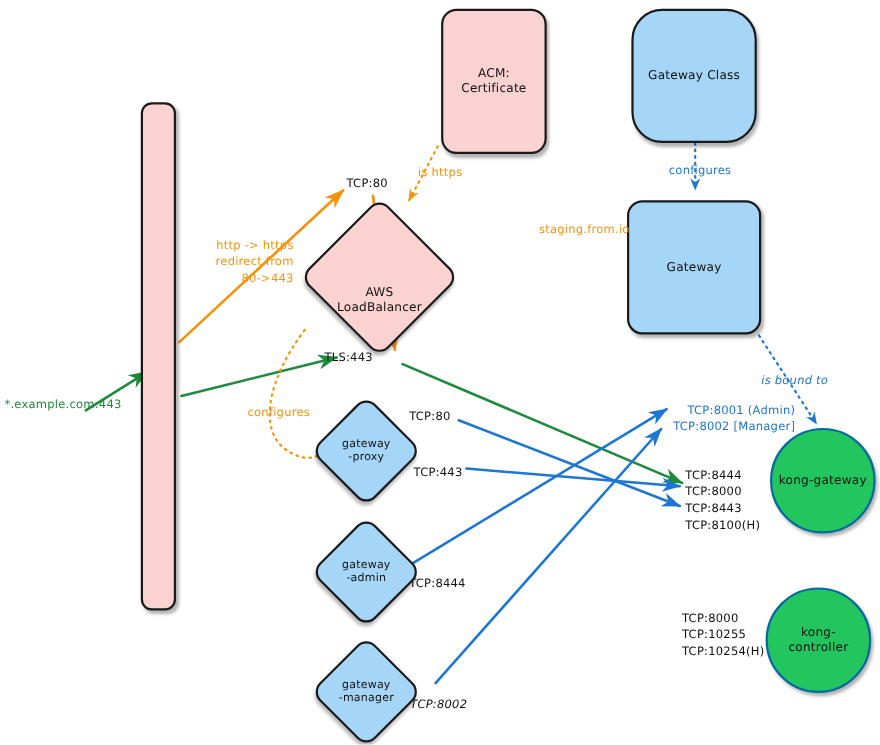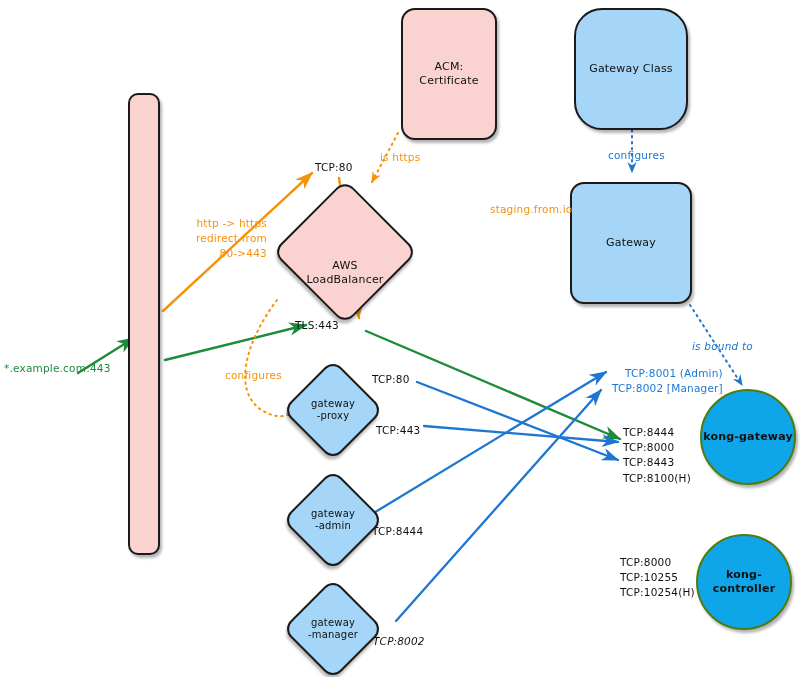--- a/index.html
+++ b/index.html
@@ -44,25 +44,24 @@
   }
   .bar {
     border: 2px solid #1a1a1a;
     border-radius: 10px;
     box-shadow: 2px 3px 3px rgba(0,0,0,0.30);
   }
   .fill-pink { background: #fad3d1; }
   .fill-blue { background: #a5d5f7; }
 
   .circle {
-    border: 2px solid #4d7c0f;
+    border: 2px solid #0369a1;
     border-radius: 50%;
     box-shadow: 2px 3px 3px rgba(0,0,0,0.30);
-    background: #0ea5e9;
-    font-weight: bold;
+    background: #22c55e;
   }
 
   
   .diamond { background: transparent; box-shadow: none; border: none; }
   .diamond .shape {
     position: absolute;
     left: 50%; top: 50%;
     transform: translate(-50%,-50%) rotate(45deg);
     border: 2px solid #1a1a1a;
     border-radius: 12px;

